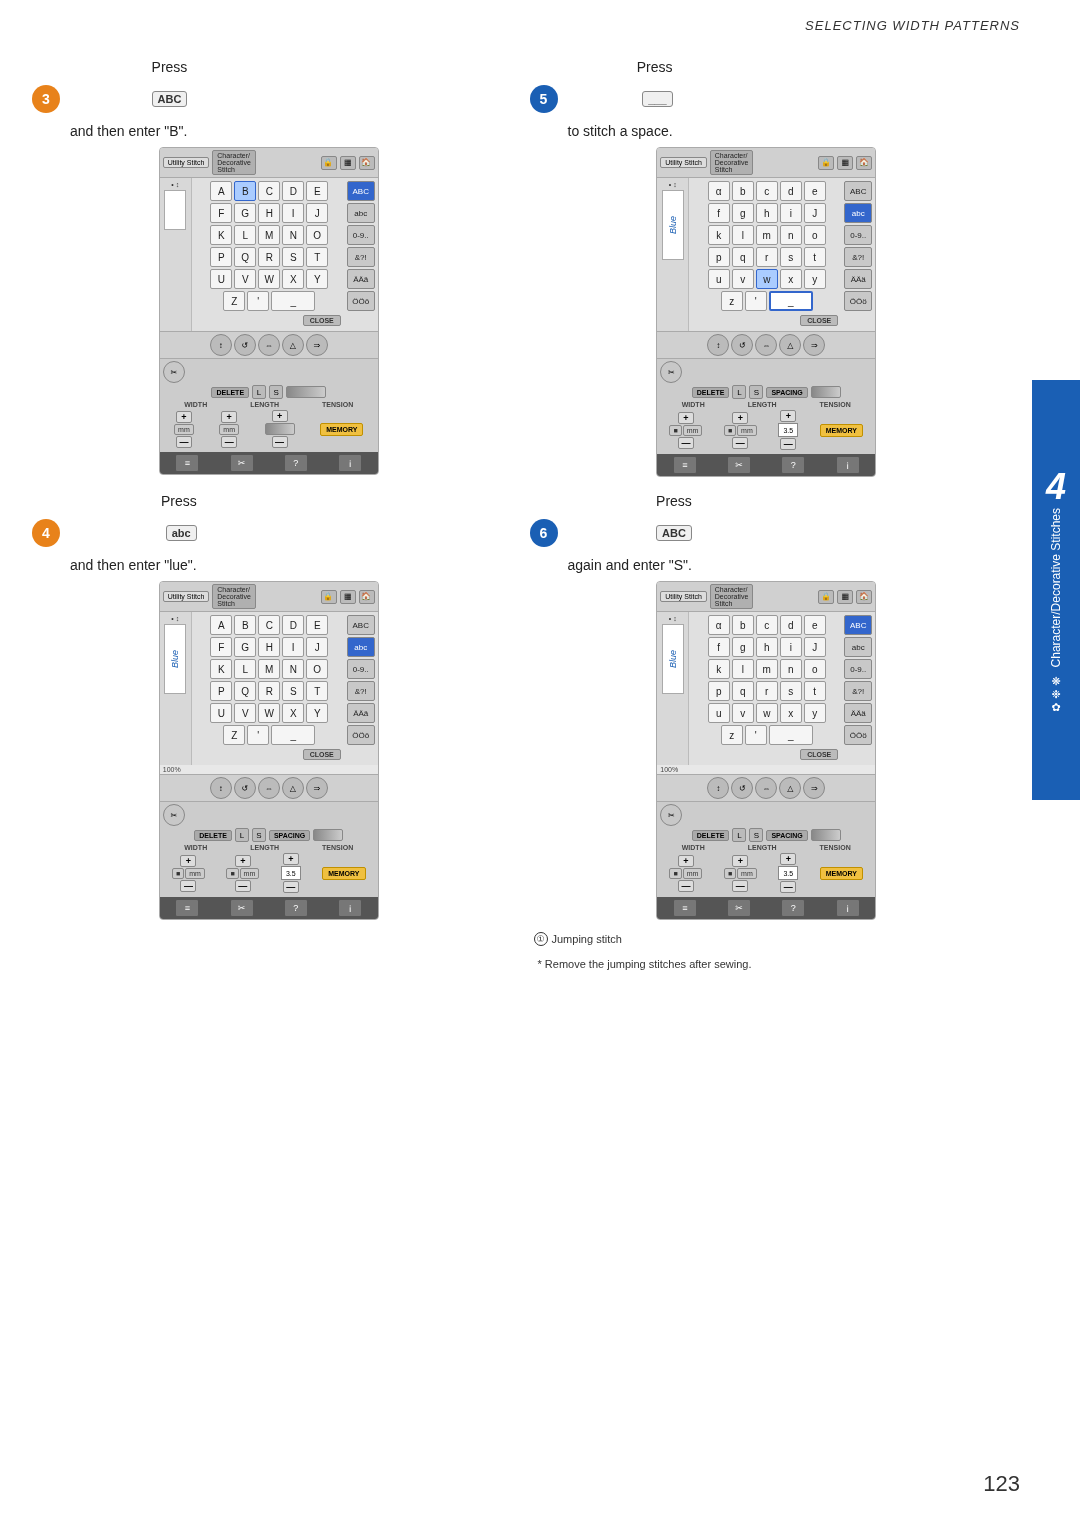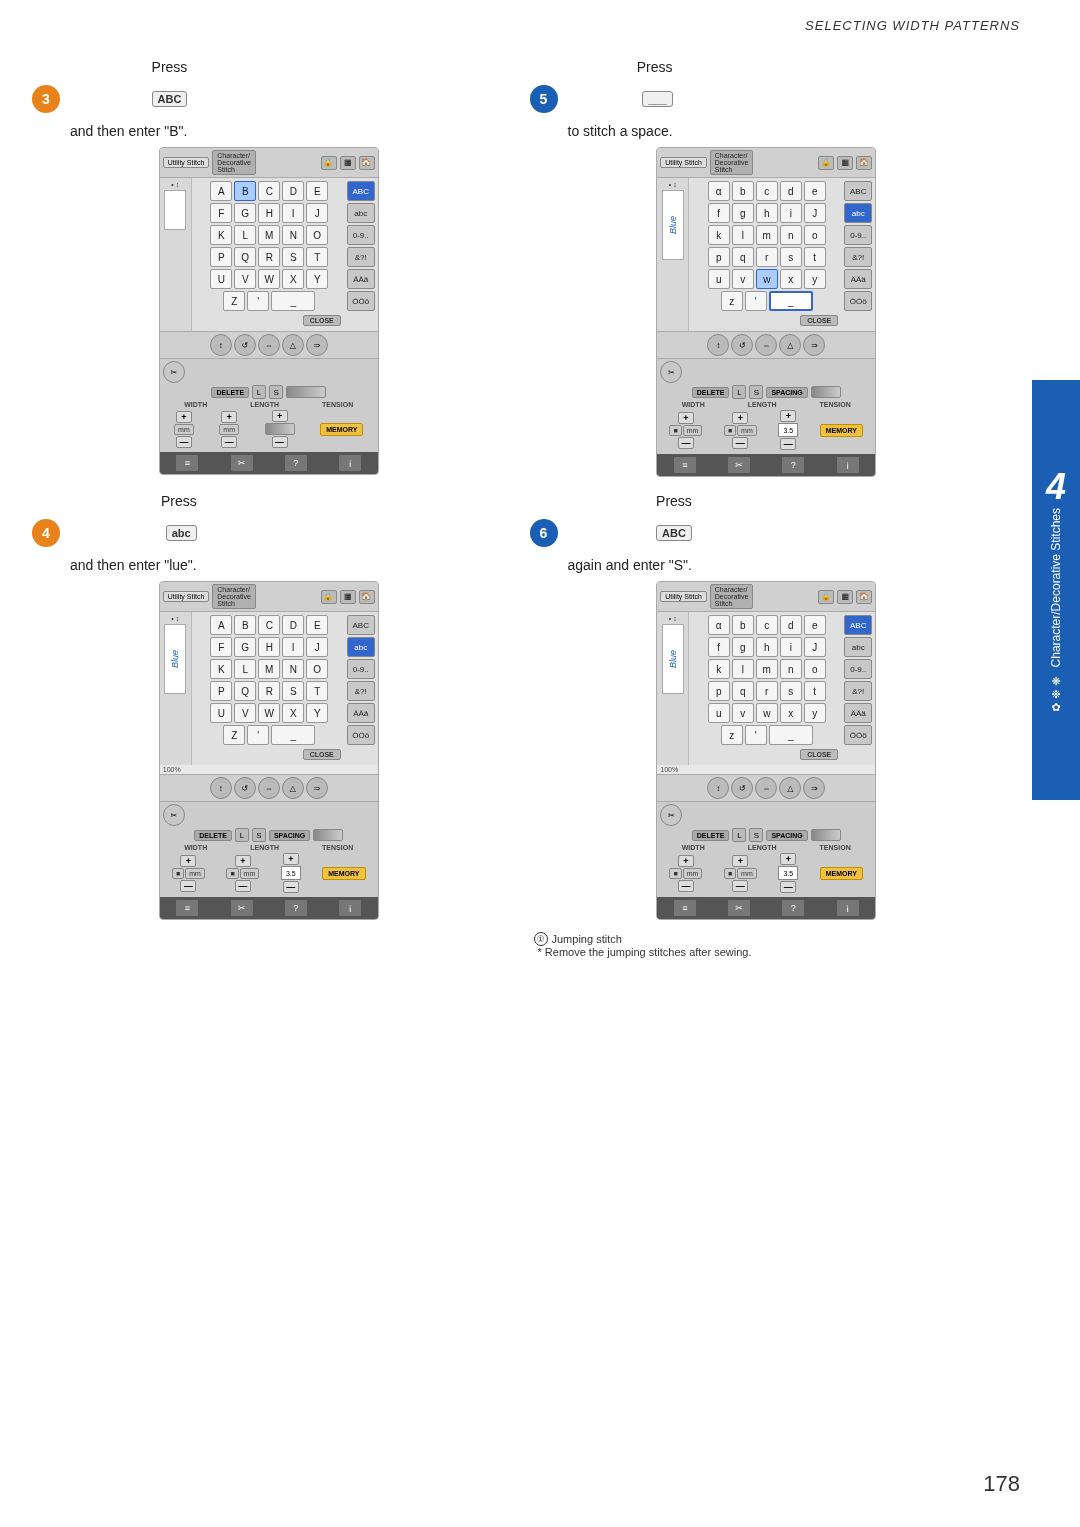--- a/index.html
+++ b/index.html
@@ -988,22 +988,22 @@
         <div class="nav-btn">?</div>
         <div class="nav-btn">ℹ</div>
       </div>
     </div>
 
     <div style="margin-top:12px;padding-left:4px;">
       <div class="jump-annotation">
         <span class="circle-num" style="display:inline-flex;width:14px;height:14px;border:1px solid #333;border-radius:50%;align-items:center;justify-content:center;font-size:9px;">①</span>
         <span style="font-size:11px;">Jumping stitch</span>
       </div>
-      <div style="font-size:11px;color:#333;margin-top:0;padding-left:4px;">
+      <div style="font-size:11px;color:#333;margin-top:12px;padding-left:4px;">
         <span>* </span>
         <span>Remove the jumping stitches after sewing.</span>
       </div>
     </div>
   </div>
 
 </div>
 
-<div class="page-number">178</div>
+<div class="page-number">123</div>
 
 </body></html>

